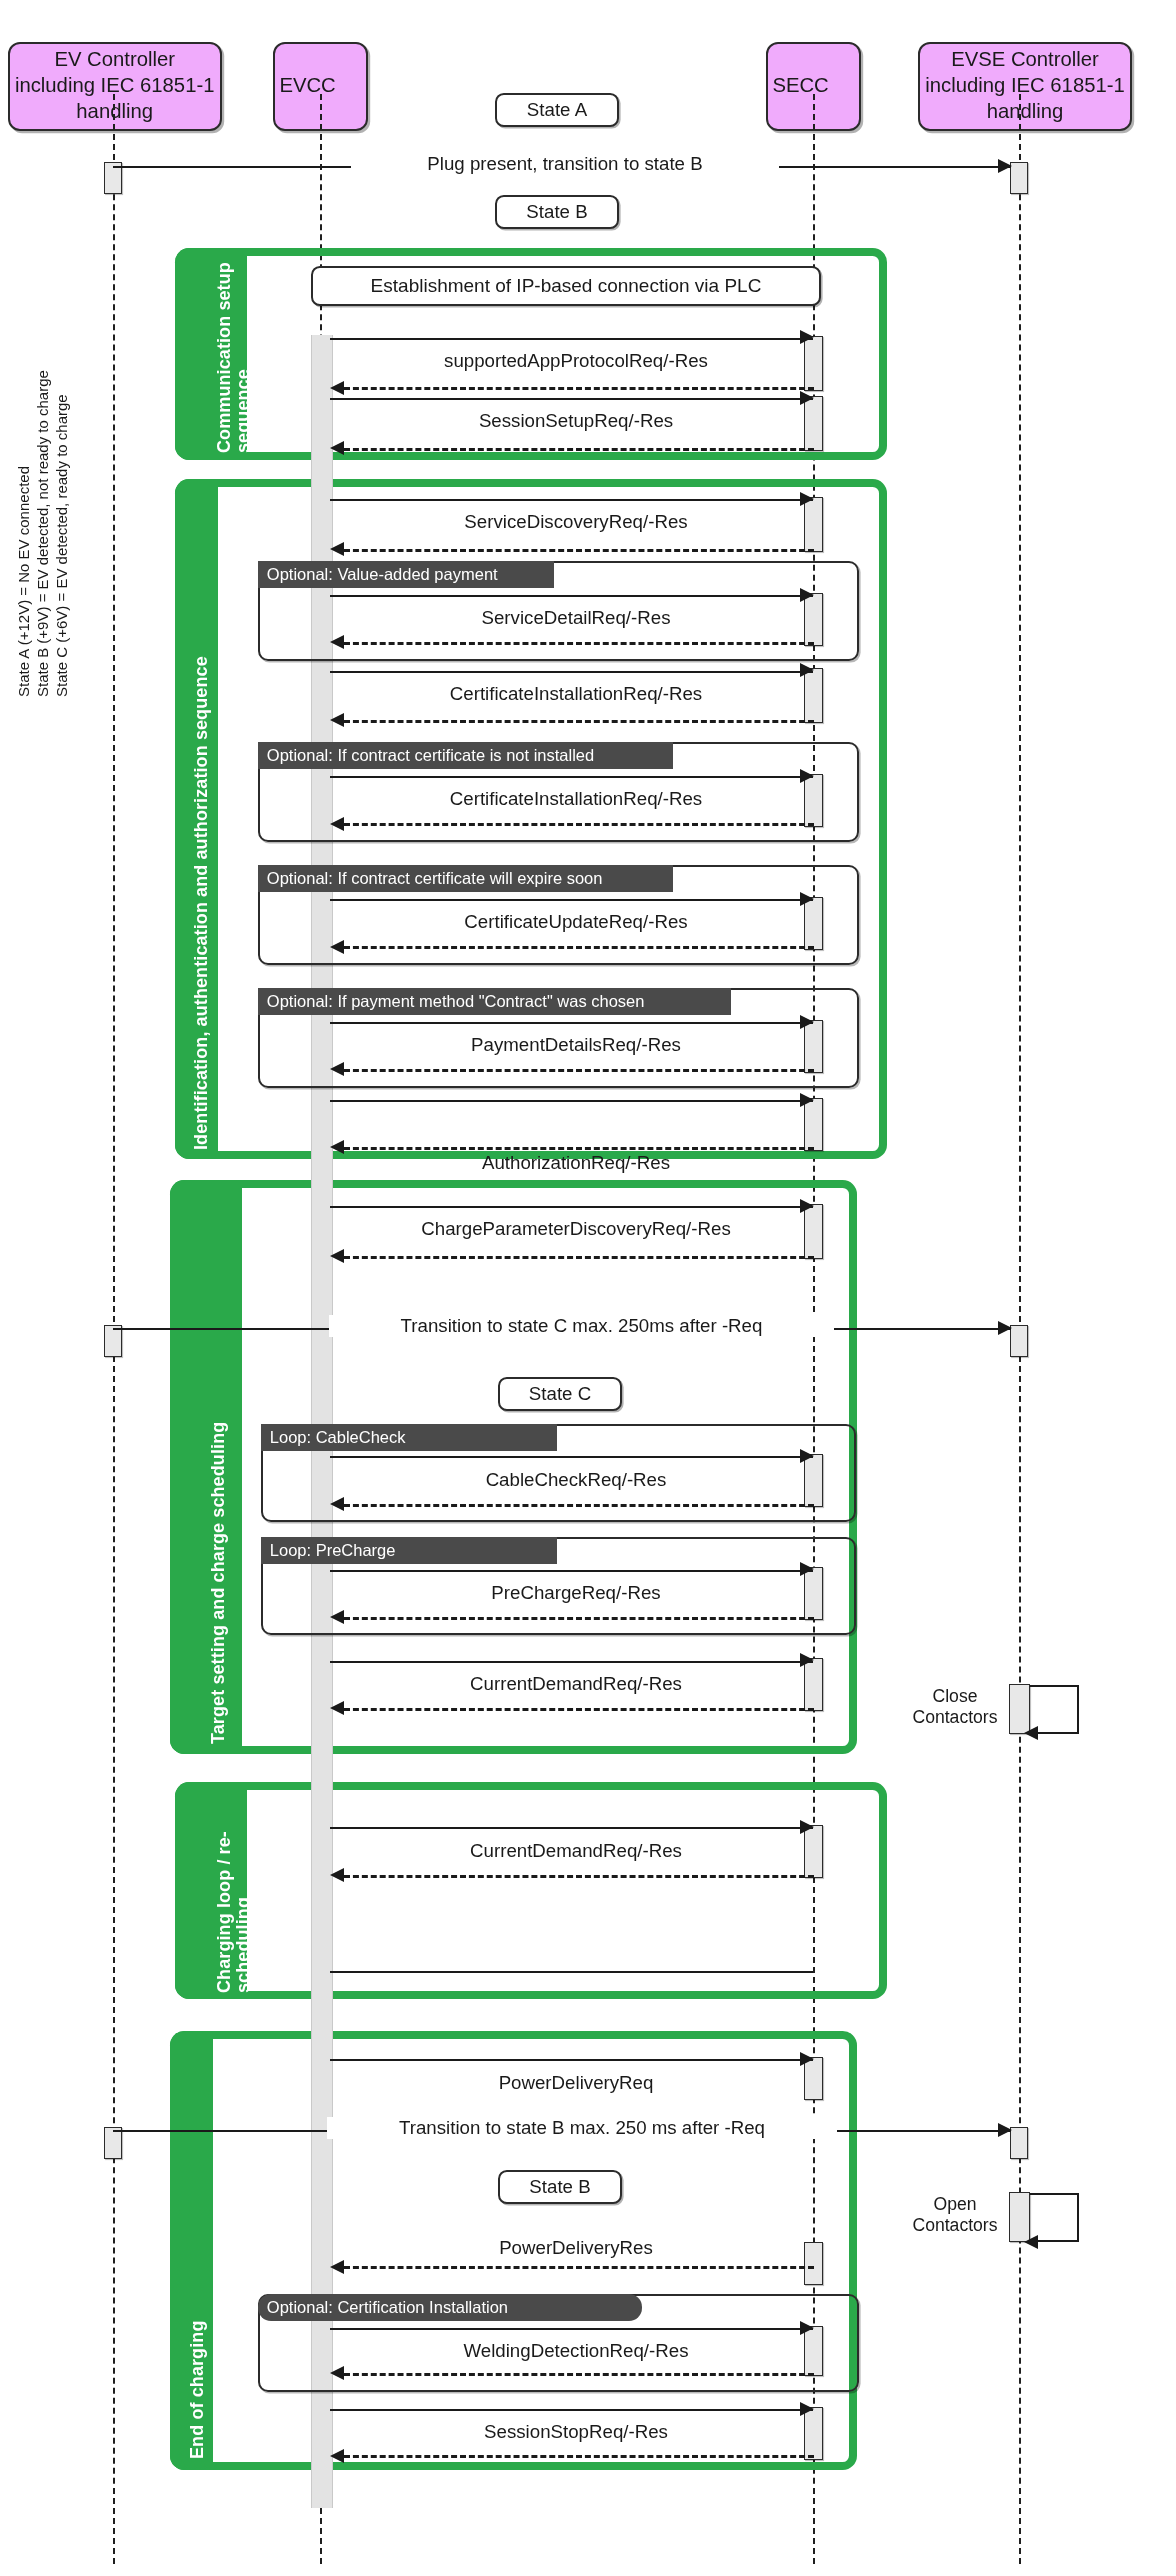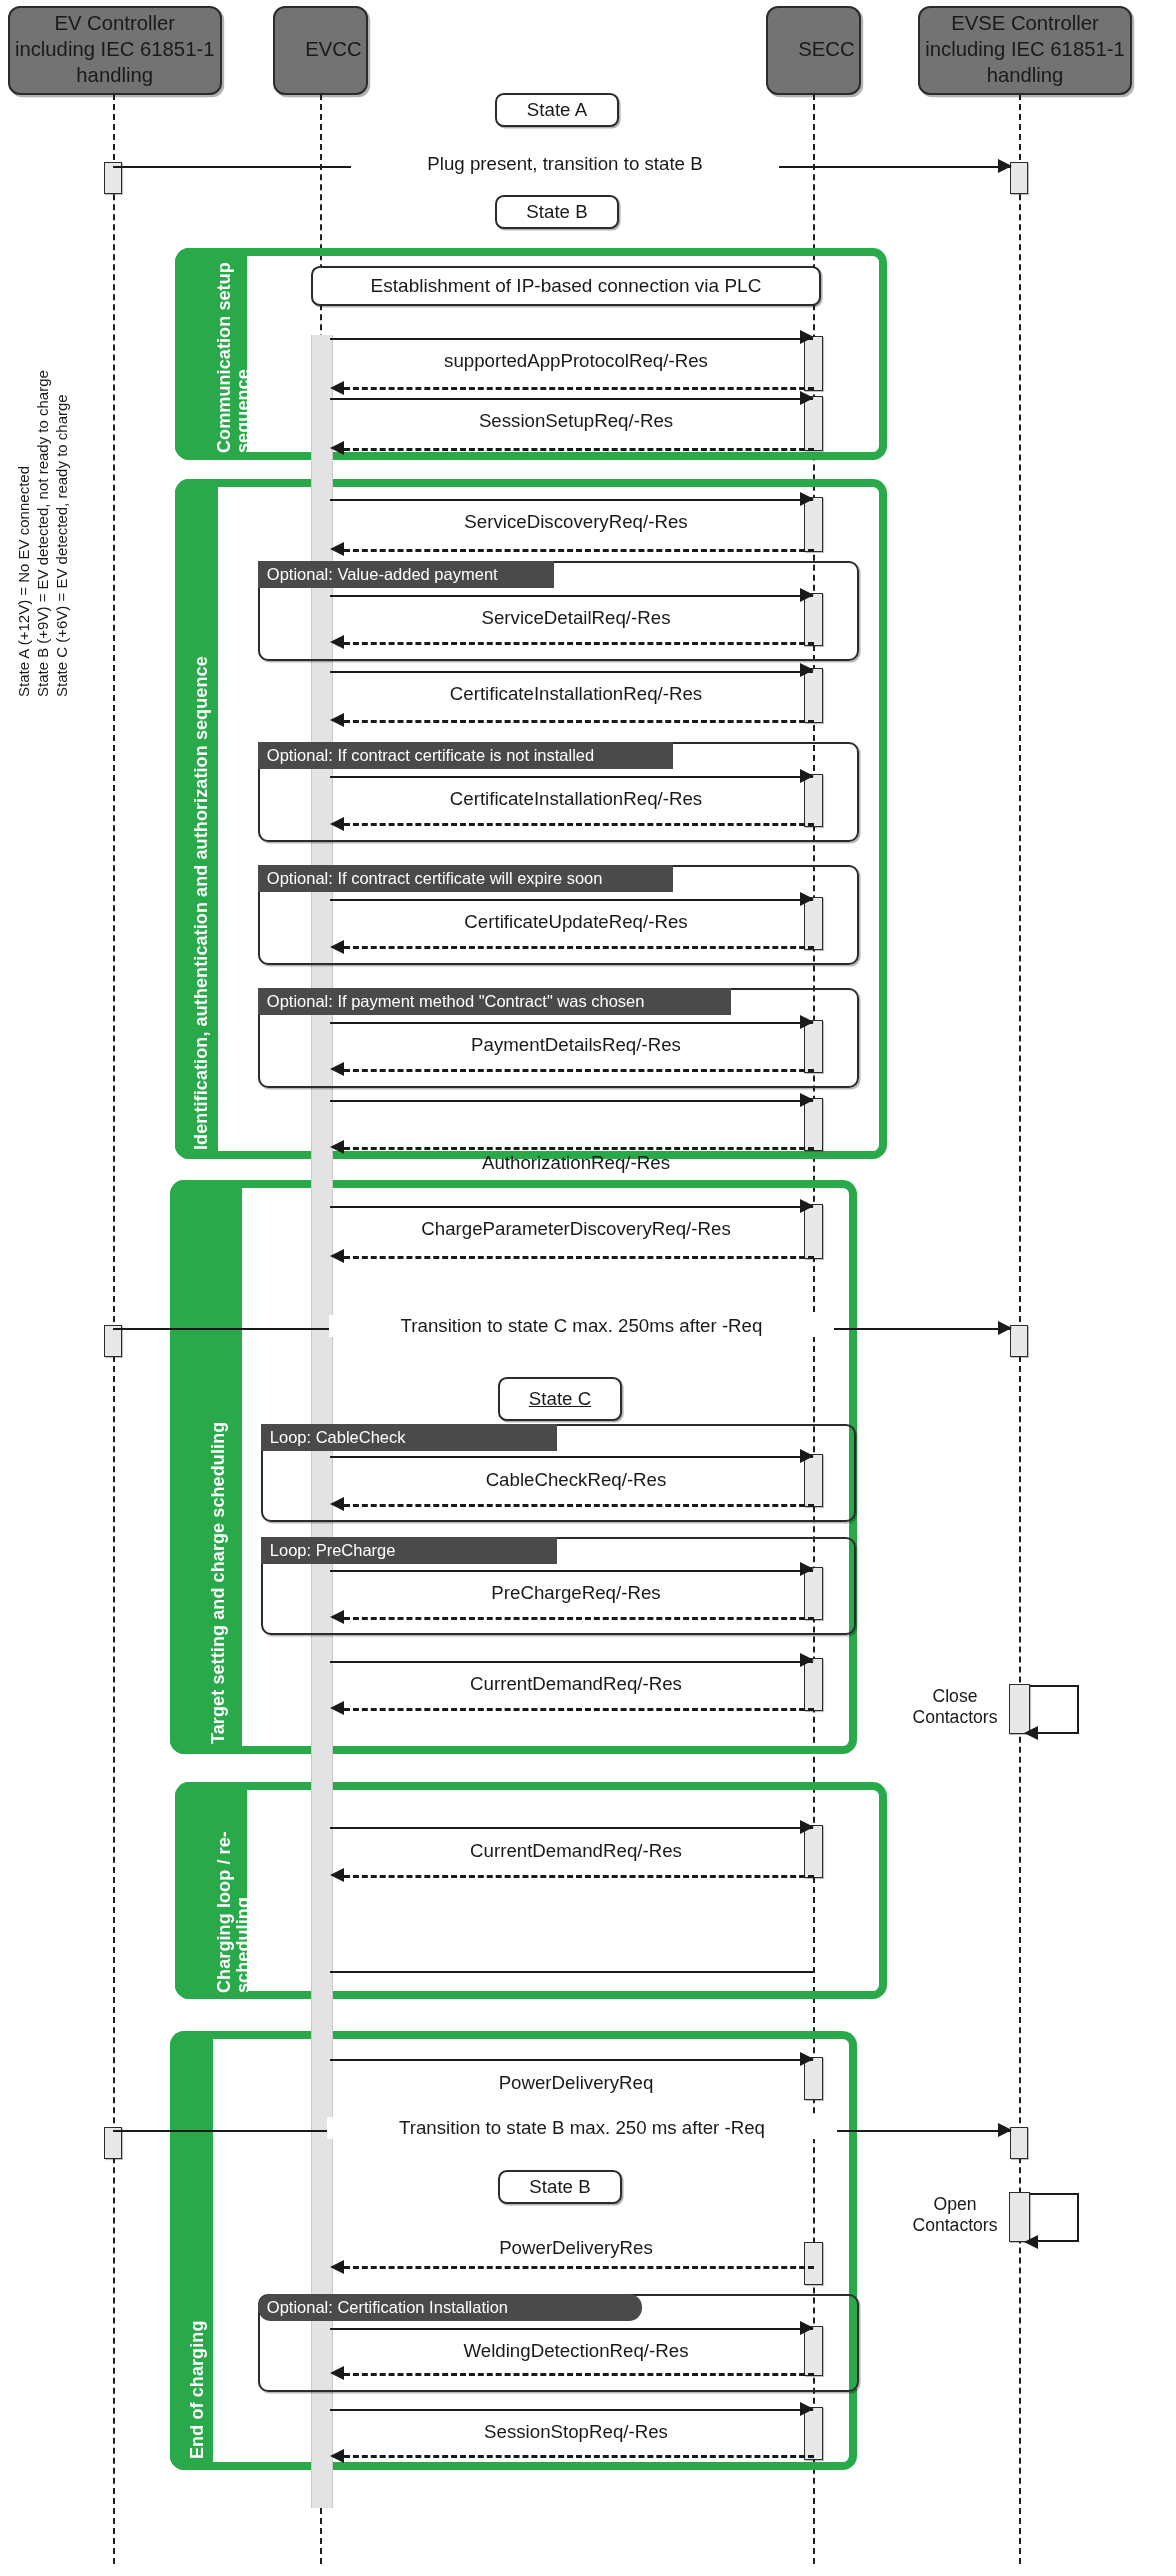--- a/index.html
+++ b/index.html
@@ -6,24 +6,25 @@
   body{
     font-family:"Liberation Sans", sans-serif;
     width:1177px; height:2576px; position:relative; overflow:hidden;
     color:#1a1a1a;
   }
   #diagram{position:absolute; left:0; top:0; width:1177px; height:2576px;}
 
   
   .head{
     position:absolute; box-sizing:border-box;
-    border:2.7px solid #2b2b2b; border-radius:12px; background:#737373;
-    display:flex; align-items:center; justify-content:flex-end; text-align:center;
+    border:2.7px solid #2b2b2b; border-radius:12px; background:#f0abfc;
+    display:flex; align-items:center; justify-content:flex-start; text-align:center;
     font-size:20.3px; line-height:1.28; padding:3.3px 4.4px;
     box-shadow:2.2px 2.2px 0 rgba(0,0,0,.30);
+    margin-top:36px;
   }
   
   .lifeline{
     position:absolute; width:0;
     border-left:2.7px dashed #1f1f1f;
   }
   
   .evcc-band{
     position:absolute; background:#e3e3e3; border-left:1.1px solid #c9c9c9;
     border-right:1.1px solid #c9c9c9;
@@ -152,21 +153,21 @@
   <div class="group-label" style="left:187px; top:2459px;">End of charging</div>
 
   <div class="evcc-band" style="left:311px; top:335px; width:20px; height:2173px;"></div>
 
   <div class="state" style="left:495px; top:93px; width:124px; height:34px;">
     <span>State A</span>
   </div>
   <div class="state" style="left:495px; top:195px; width:124px; height:34px;">
     <span>State B</span>
   </div>
-  <div class="state" style="left:498px; top:1377px; width:124px; height:44px;text-decoration:underline;">
+  <div class="state" style="left:498px; top:1377px; width:124px; height:34px;">
     <span>State C</span>
   </div>
   <div class="state" style="left:498px; top:2170px; width:124px; height:34px;">
     <span>State B</span>
   </div>
 
   <div class="act" style="left:104px; top:162px; width:17.6px; height:32px;"></div>
   <div class="act" style="left:1010px; top:162px; width:17.6px; height:32px;"></div>
   <div class="msg-solid" style="left:113px; top:166px; width:898px;"></div>
   <div class="arrow-r" style="left:998px; top:159px;"></div>

